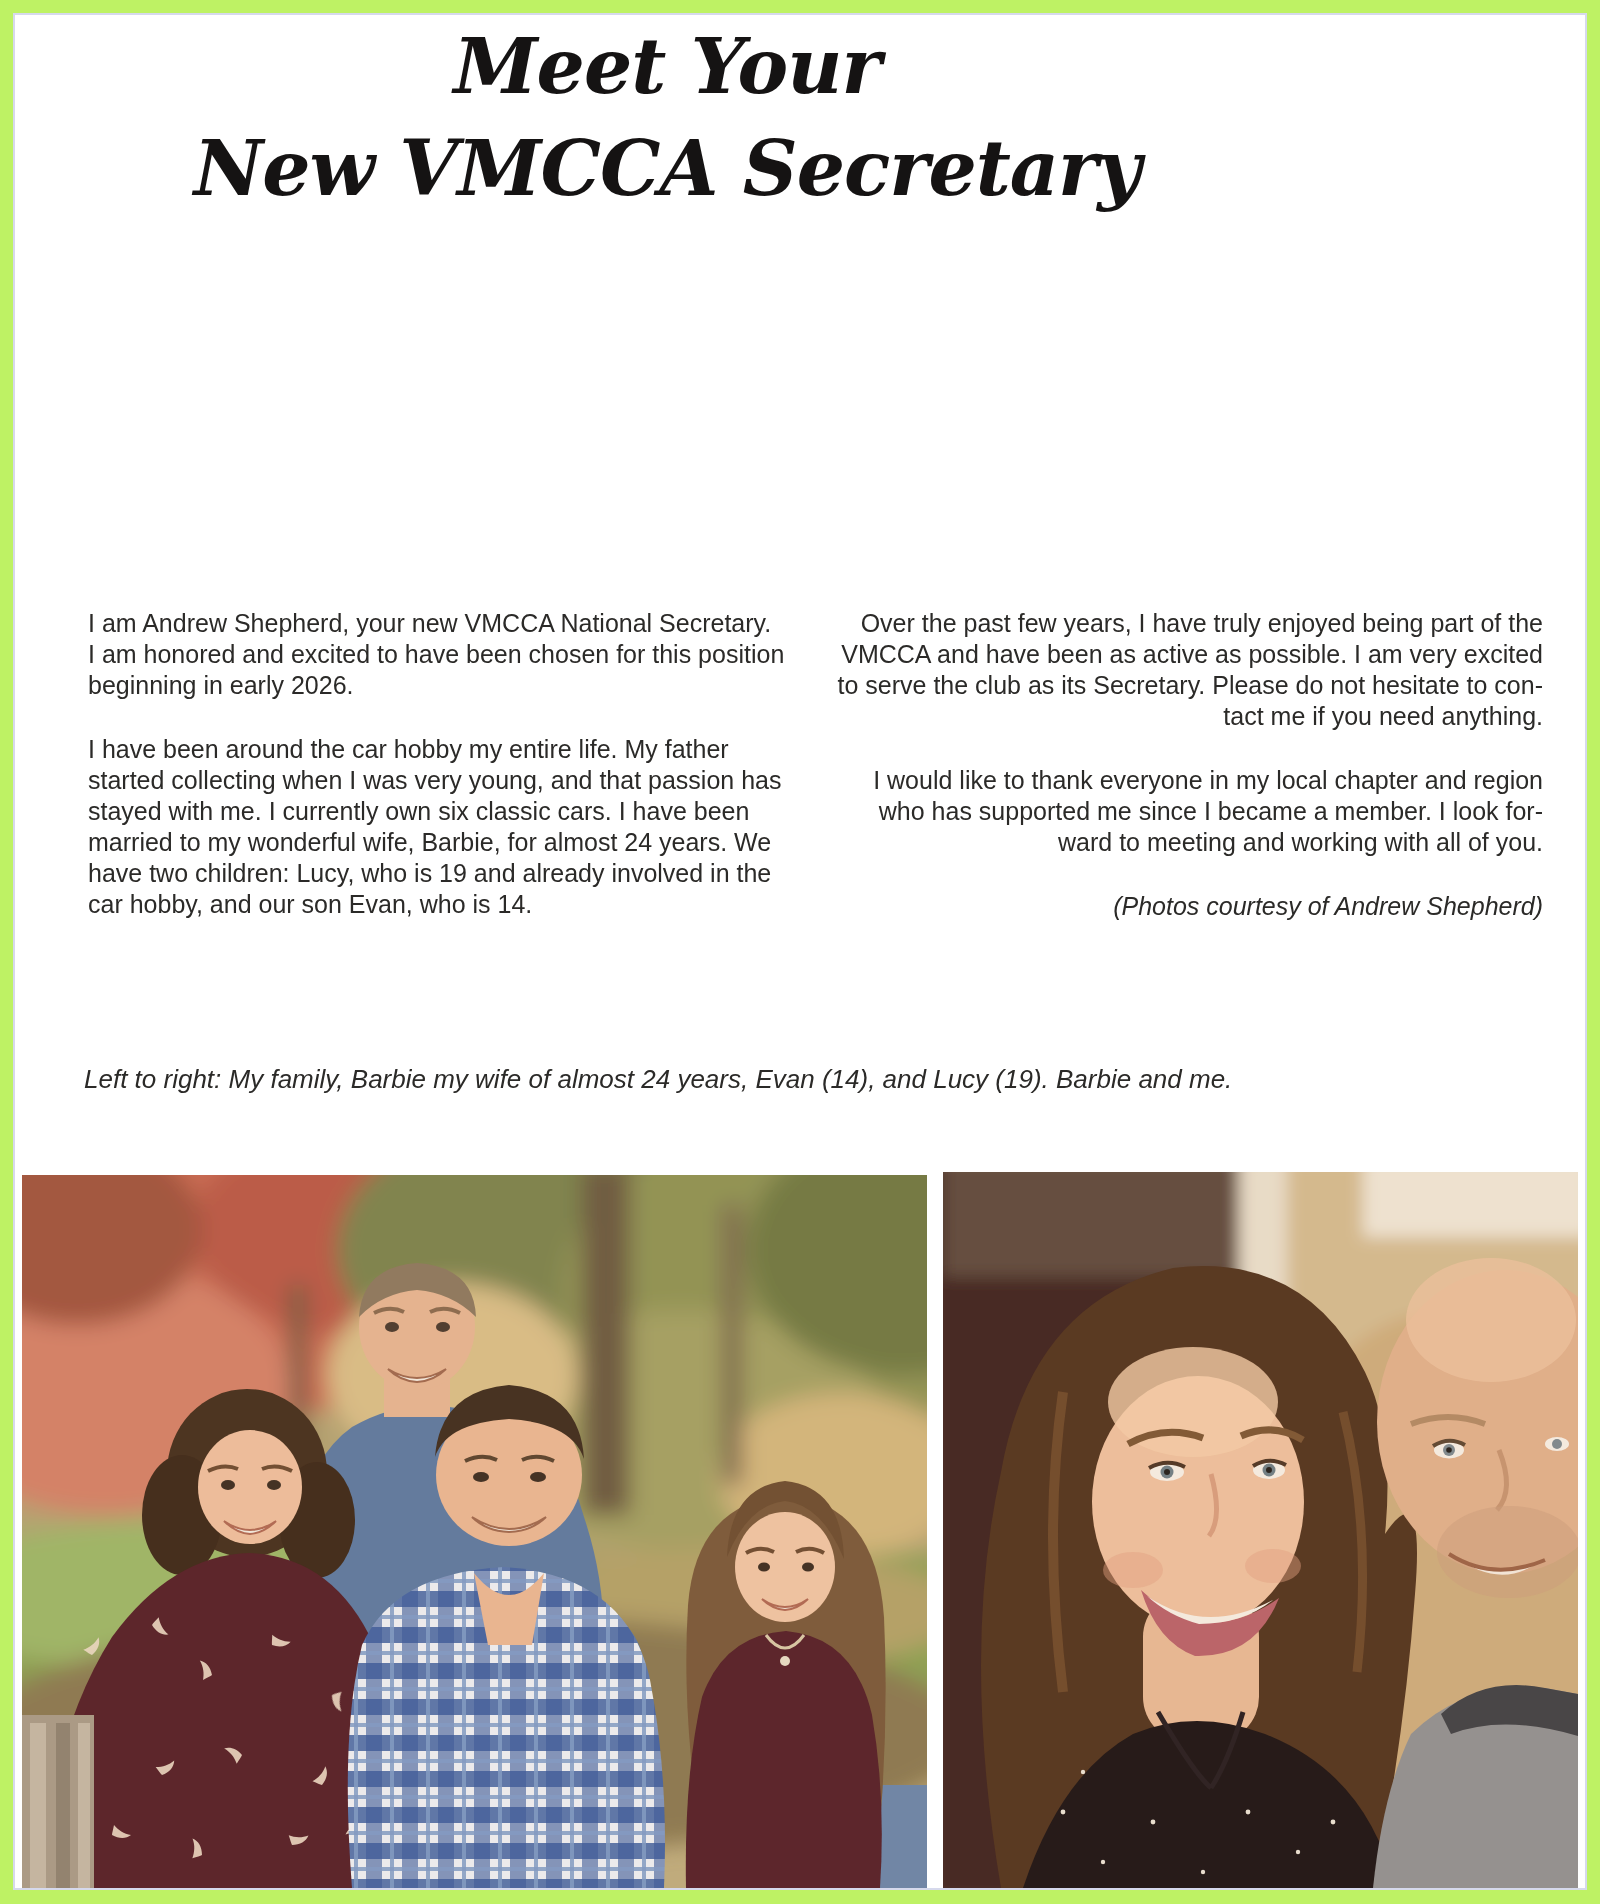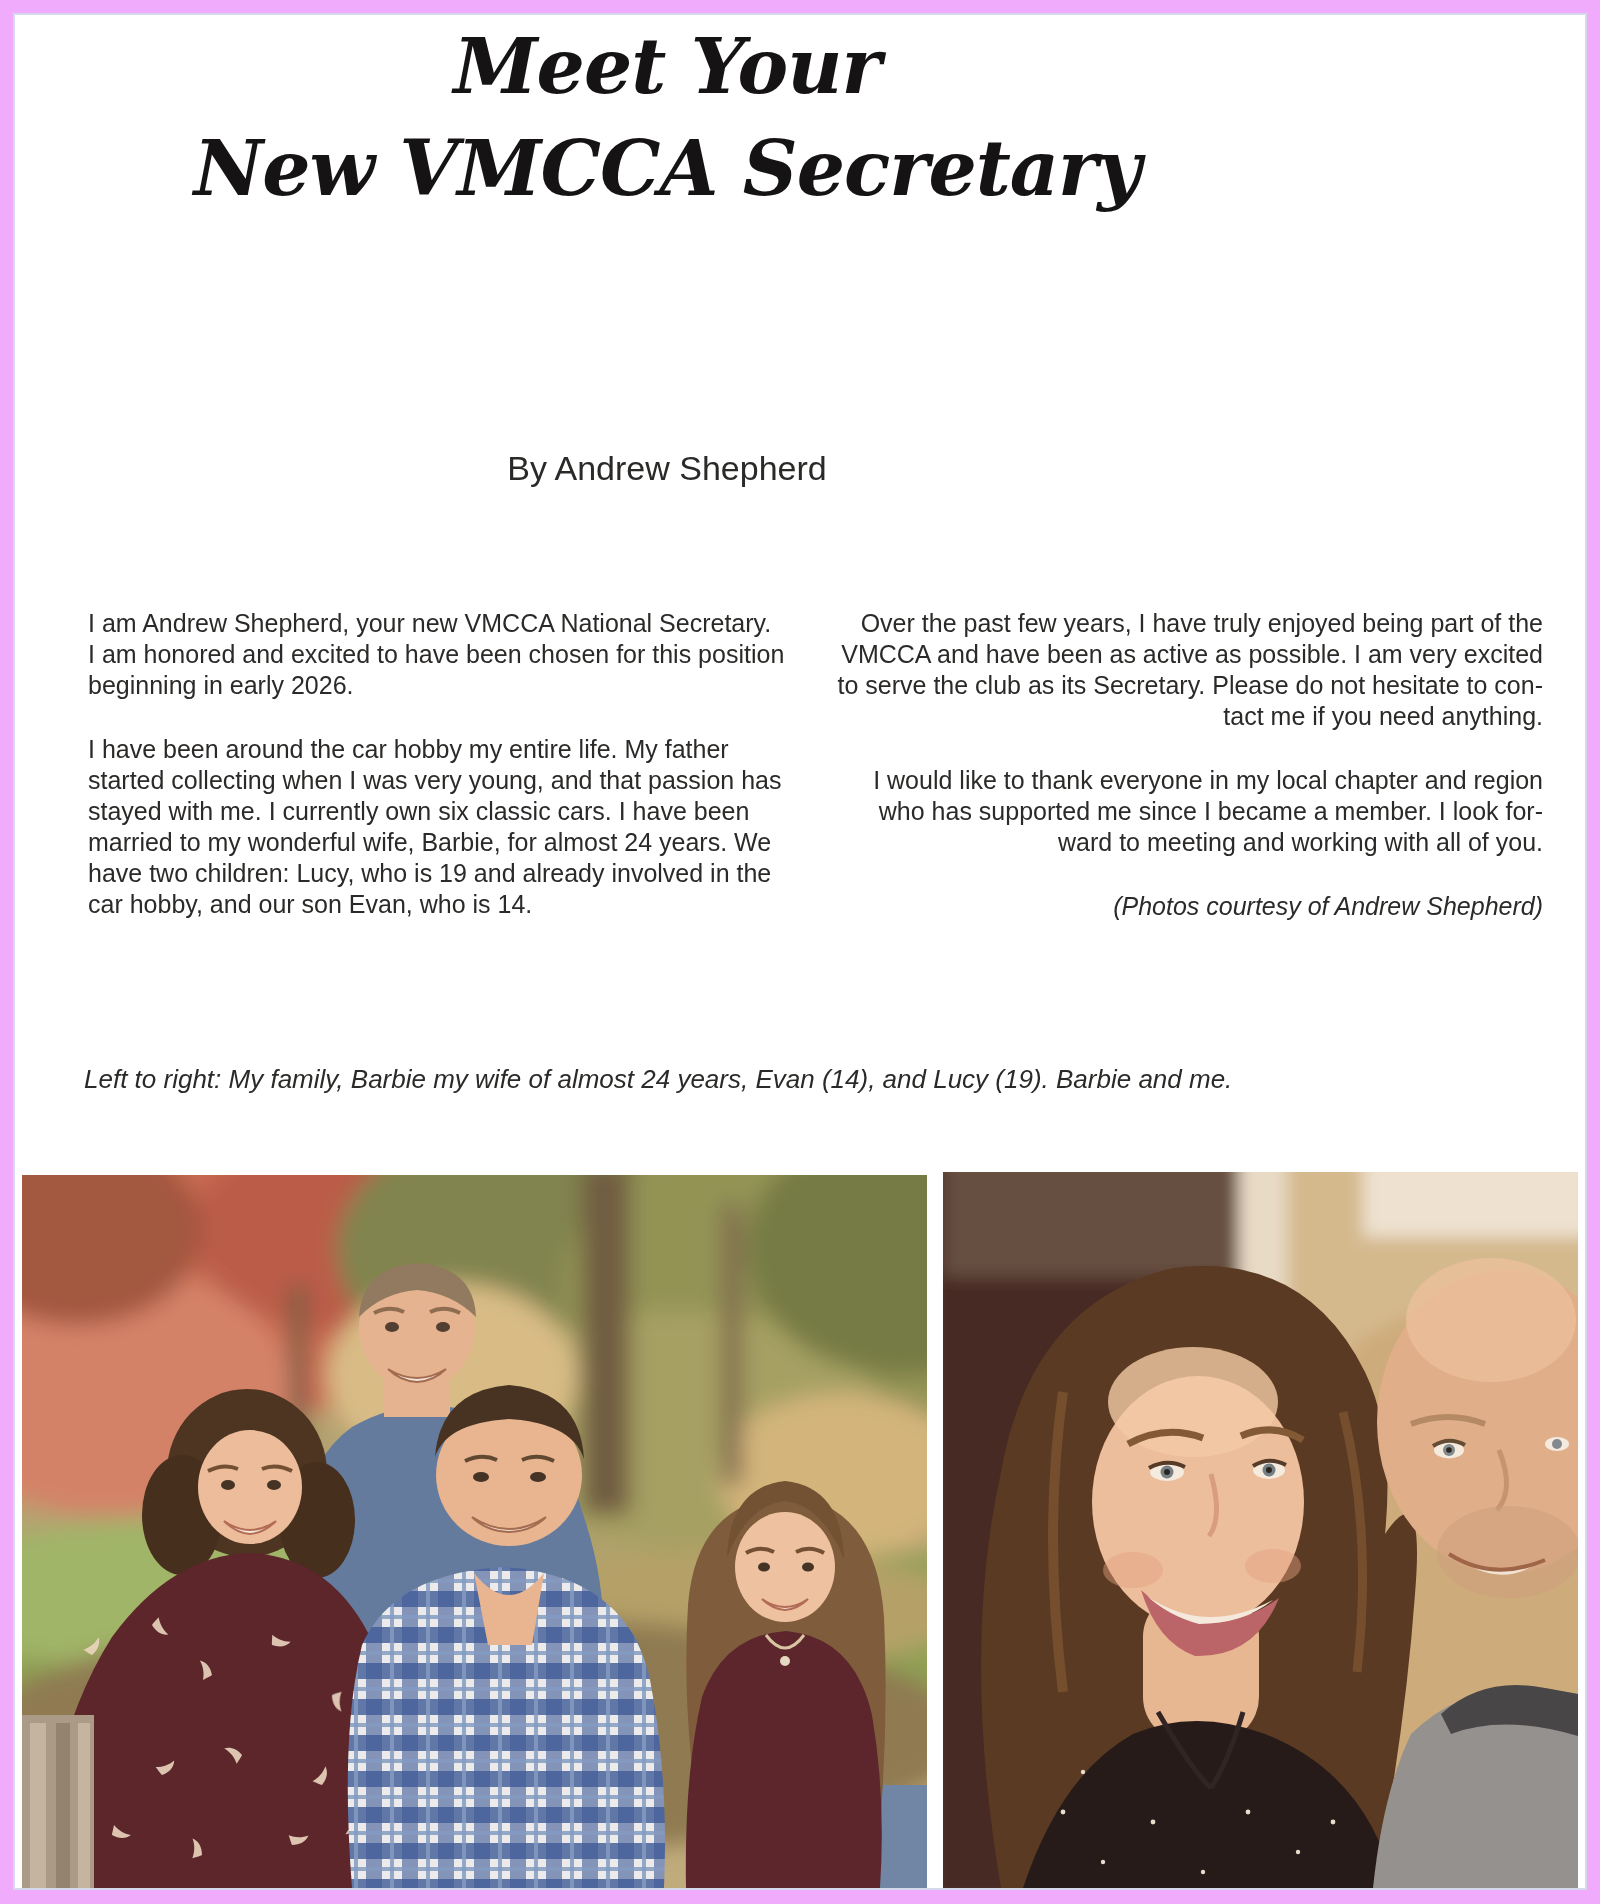--- a/index.html
+++ b/index.html
@@ -1,19 +1,19 @@
 <!DOCTYPE html>
 <html><head>
 <meta charset="utf-8">
 <style>
   html,body{margin:0;padding:0;background:#ffffff;}
   .page{
     position:relative;
     width:1600px;height:1904px;
-    background:#f0abfc;
+    background:#bef264;
     font-family:"Liberation Sans", sans-serif;
     overflow:hidden;
   }
   .inner{
     position:absolute;left:13px;top:13px;right:13px;bottom:14px;
     background:#ffffff;
     box-shadow:inset 0 0 0 2px #d6d9ec;
   }
   .title{
     position:absolute;left:0;top:16px;width:1334px;
@@ -49,21 +49,20 @@
 <body>
 
 <div class="page">
   <div class="inner"></div>
 
   <div class="title">
     <div>Meet Your</div>
     <div>New VMCCA Secretary</div>
   </div>
 
-  <div class="byline">By Andrew Shepherd</div>
 
   <div class="col col-left">
     <div class="para">I am Andrew Shepherd, your new VMCCA National Secretary.
 I am honored and excited to have been chosen for this position
 beginning in early 2026.</div>
     <div class="para">I have been around the car hobby my entire life. My father
 started collecting when I was very young, and that passion has
 stayed with me. I currently own six classic cars. I have been
 married to my wonderful wife, Barbie, for almost 24 years. We
 have two children: Lucy, who is 19 and already involved in the

